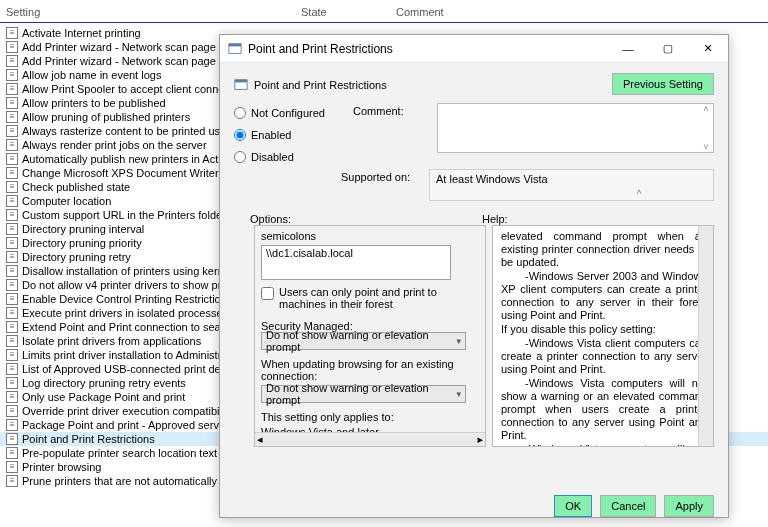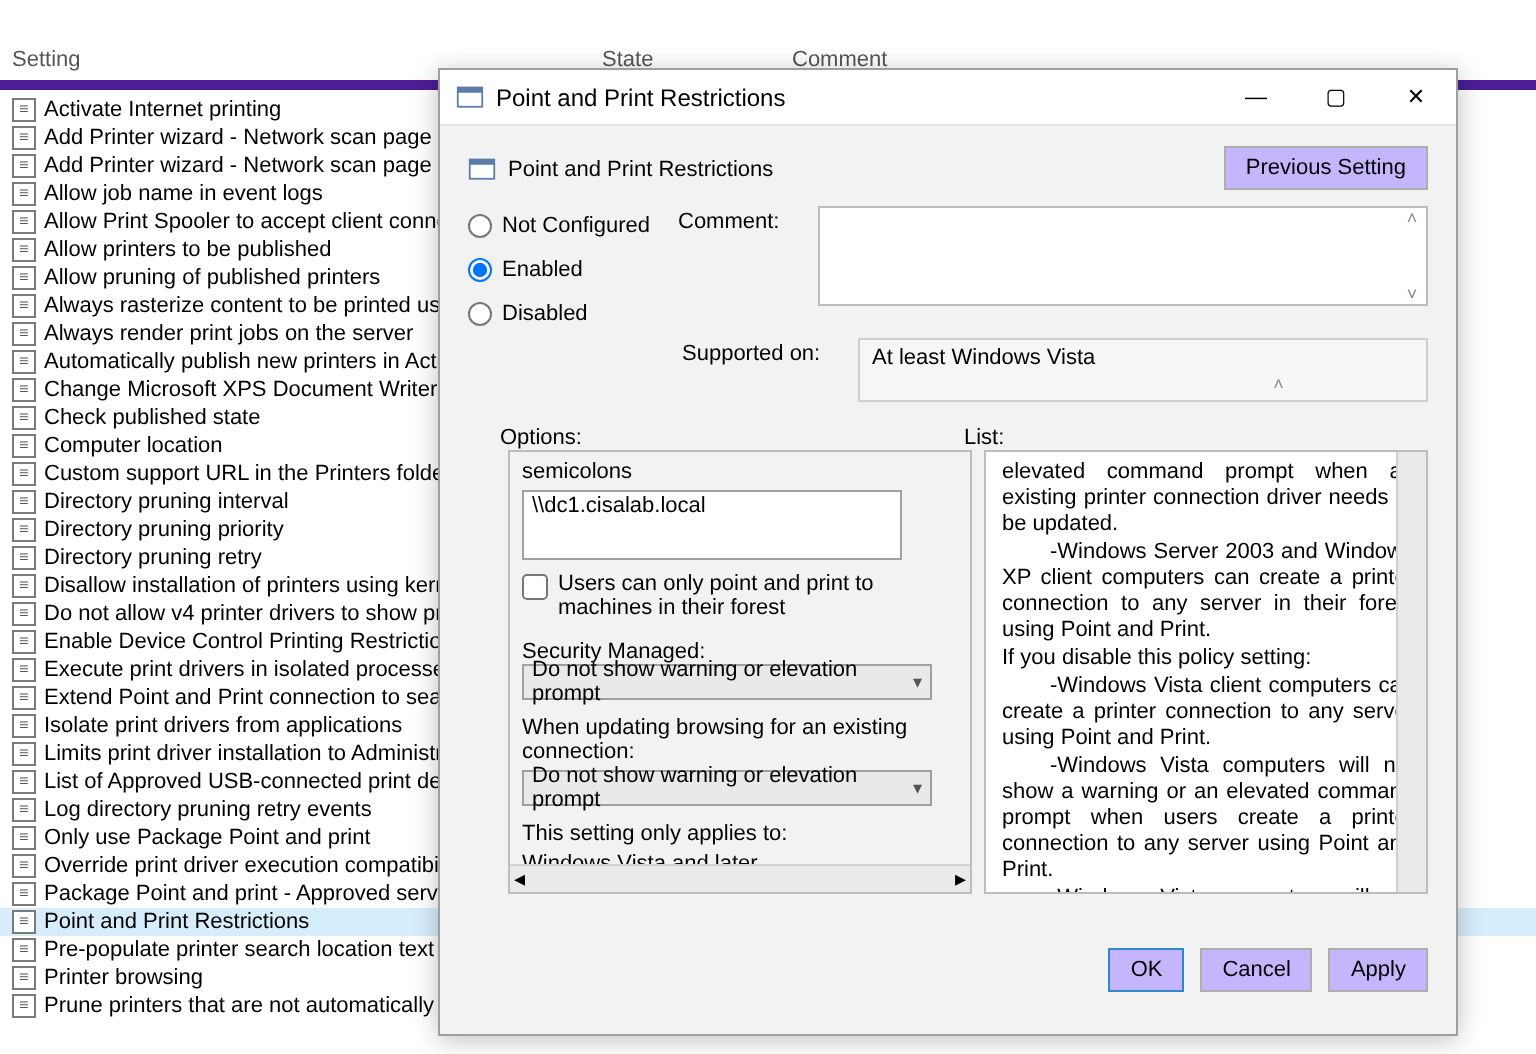--- a/index.html
+++ b/index.html
@@ -1,20 +1,20 @@
 <!DOCTYPE html>
 <html><head>
 <meta charset="utf-8">
 <style>
   * { box-sizing: border-box; margin: 0; padding: 0; font-family: "Segoe UI", Tahoma, sans-serif; font-size: 11px; color: #000; }
   body { background: #fff; width: 768px; height: 527px; overflow: hidden; position: relative; }
 
   
   .bggrid { position: absolute; left: 0; top: 0; width: 768px; }
-  .bggrid .hdrrow { display: flex; border-bottom: 5px solid #4c1d95; padding: 24px 6px 4px 6px; }
+  .bggrid .hdrrow { display: flex; border-bottom: 1px solid #4c1d95; padding: 6px 6px 4px 6px; }
   .bggrid .hdrrow span { color: #555; }
   .bggrid .hdrrow .c1 { width: 295px; }
   .bggrid .hdrrow .c2 { width: 95px; }
   .bggrid .hdrrow .c3 { width: 95px; }
   .settings { padding-top: 3px; }
   .srow { display: flex; align-items: center; padding: 0 6px; height: 14px; line-height: 14px; white-space: nowrap; }
   .srow.selected { background: #d6eefb; }
   .sicon { width: 12px; height: 12px; margin-right: 4px; background: #fff; border: 1px solid #7a7a7a; display: inline-flex; align-items: center; justify-content: center; font-size: 8px; line-height: 1; color: #555; }
   .sicon::after { content: ""; }
   .stxt { overflow: hidden; text-overflow: ellipsis; }
@@ -25,24 +25,24 @@
   .tb-icon { width: 14px; height: 14px; margin-right: 6px; }
   .tb-title { flex: 1; font-size: 12px; }
   .tb-btn { width: 40px; height: 26px; display: flex; align-items: center; justify-content: center; color: #444; }
 
   .dlgbody { position: relative; padding: 10px 14px 10px 14px; height: calc(100% - 28px); }
 
   .r-toprow { display: flex; margin-bottom: 8px; }
   .subtitle { flex: 1; display: flex; align-items: center; gap: 6px; padding-top: 2px; }
   .subtitle .tb-icon2 { width: 14px; height: 14px; }
   .navbtns { display: flex; gap: 6px; }
-  .wbtn { background: #c4b5fd; border: 1px solid #adadad; padding: 4px 10px; font-size: 11px; }
+  .wbtn { background: #86efac; border: 1px solid #adadad; padding: 4px 10px; font-size: 11px; }
   .wbtn.primary { border-color: #2d8ad0; }
 
-  .stateblock { display: flex; gap: 14px; margin-top: 6px; }
+  .stateblock { display: flex; gap: 28px; margin-top: 6px; }
   .radios { display: flex; flex-direction: column; gap: 10px; padding-top: 4px; }
   .radio { display: flex; align-items: center; gap: 5px; }
   .radio input { width: 12px; height: 12px; }
   .cmtlbl { width: 56px; padding-top: 2px; }
   .comment { flex: 1; height: 50px; background: #fff; border: 1px solid #bcbcbc; display:flex; flex-direction:column; justify-content:space-between; }
   .scrollhint { align-self:flex-end; width:14px; font-size:9px; color:#888; text-align:center; }
 
   .suprow { display: flex; gap: 14px; margin-top: 6px; }
   .supbox { flex: 1; height: 32px; background: #f6f6f6; border: 1px solid #cfcfcf; padding: 3px 6px; display:flex; }
   .supbox span { flex:1; }
@@ -61,21 +61,21 @@
   .opt-check span { max-width: 190px; }
   .opt-sub { margin-top:6px; }
   .opt-dd { width: 205px; height: 18px; background:#e9e9e9; border:1px solid #a0a0a0; padding:0 4px; display:flex; align-items:center; justify-content:space-between; }
   .opt-dd .dd-ar { font-size:9px; color:#555; }
   .opt-scrollh { position:absolute; left:0; right:0; bottom:0; height:14px; background:#eaeaea; border-top:1px solid #cfcfcf; display:flex; justify-content:space-between; padding:0 2px; font-size:9px; color:#777; }
 
   .helptext { font-size: 11px; line-height: 13px; text-align: justify; }
   .helptext p { margin-bottom:1px; }
   .ind { text-indent: 24px; }
 
-  .btnrow { position:absolute; right:14px; bottom:21px; display:flex; gap:8px; }
+  .btnrow { position:absolute; right:14px; bottom:0; display:flex; gap:8px; }
 </style>
 </head>
 <body>
 
 <div class="bggrid">
   <div class="hdrrow">
     <span class="c1">Setting</span>
     <span class="c2">State</span>
     <span class="c3">Comment</span>
   </div>
@@ -273,21 +273,21 @@
       <div style="width:93px"></div>
       <div class="cmtlbl" style="width:74px">Supported on:</div>
       <div class="supbox">
         <span>At least Windows Vista</span>
         <span class="scrollhint">˄</span>
       </div>
     </div>
 
     <div class="midlabels">
       <div class="lab">Options:</div>
-      <div class="lab">List:</div>
+      <div class="lab">Help:</div>
     </div>
 
     <div class="midpanes">
       <div class="optpane">
         <div class="opt-line">semicolons</div>
         <div class="opt-textbox">\\dc1.cisalab.local</div>
         <label class="opt-check">
           <input type="checkbox" style="">
           <span>Users can only point and print to machines in their forest</span>
         </label>

